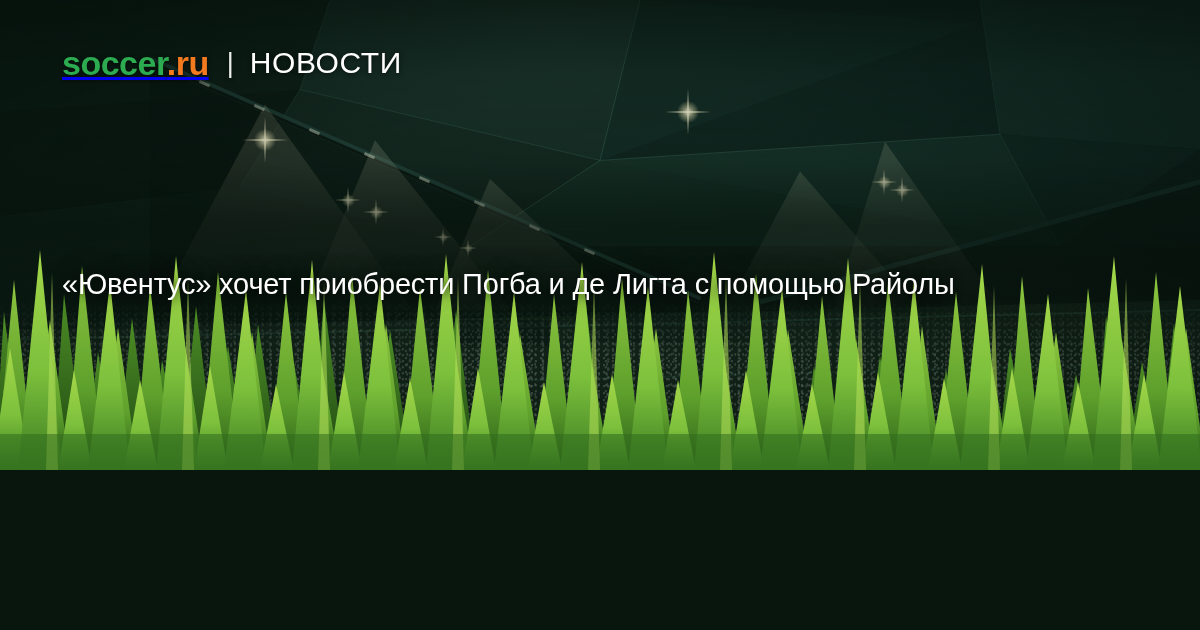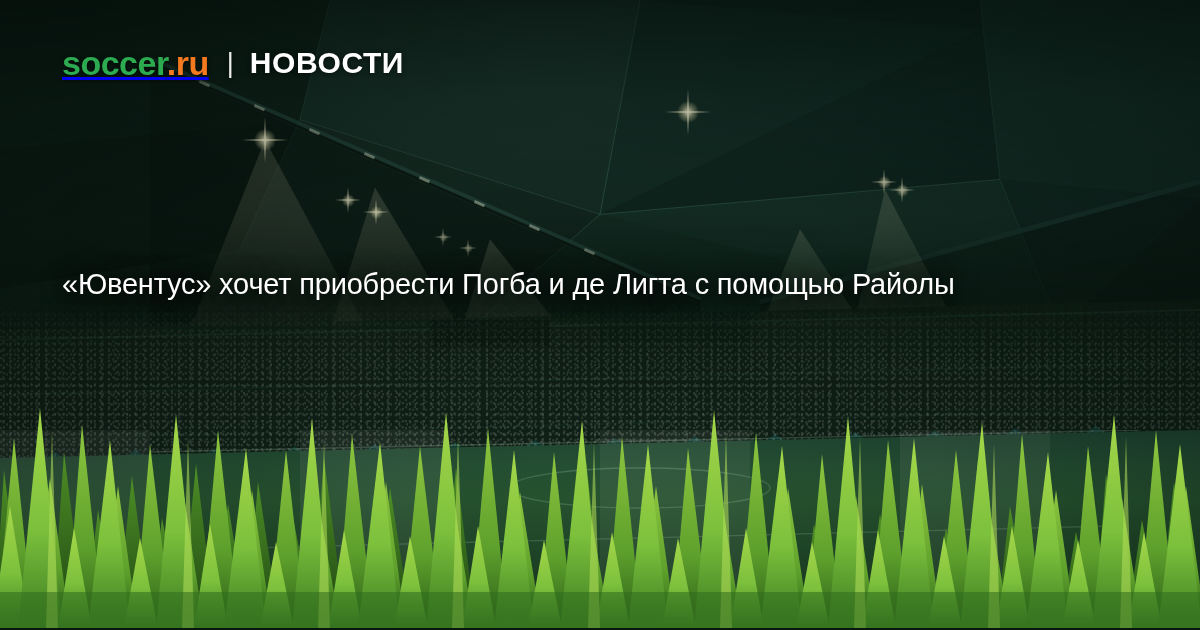--- a/index.html
+++ b/index.html
@@ -7,21 +7,21 @@
   html, body {
     width:1200px; height:630px;
     overflow:hidden;
     background:#08160d;
     font-family:"Liberation Sans", sans-serif;
   }
 
   
   .card {
     position:relative;
-    width:1200px; height:628px;
+    width:1200px; height:470px;
     overflow:hidden;
     background:#0d1f14;
     padding-left:10px;
   }
 
   
   .sky {
     position:absolute; inset:0;
     background:
       radial-gradient(ellipse 680px 300px at 46% 6%,  rgba(60,96,80,.55) 0%, rgba(16,38,28,0) 70%),
@@ -116,21 +116,21 @@
   }
   .logo .soccer { color:#2cab50; }
   .logo .ru     { color:#f47a20; }
   .sep {
     color:#ffffff; font-size:27px; font-weight:400;
     line-height:1; margin:0 16px 0 18px;
     opacity:.92;
     text-shadow:0 1px 4px rgba(0,0,0,.55);
   }
   .section {
-    color:#ffffff; font-size:30px; font-weight:bold;
+    color:#ffffff; font-size:30px; font-weight:normal;
     letter-spacing:.6px; line-height:1; white-space:nowrap;
     text-shadow:0 1px 5px rgba(0,0,0,.6);
   }
 
   
   .headline {
     position:absolute; left:62px; top:256px;
     width:1000px;
     z-index:20;
     color:#ffffff;

